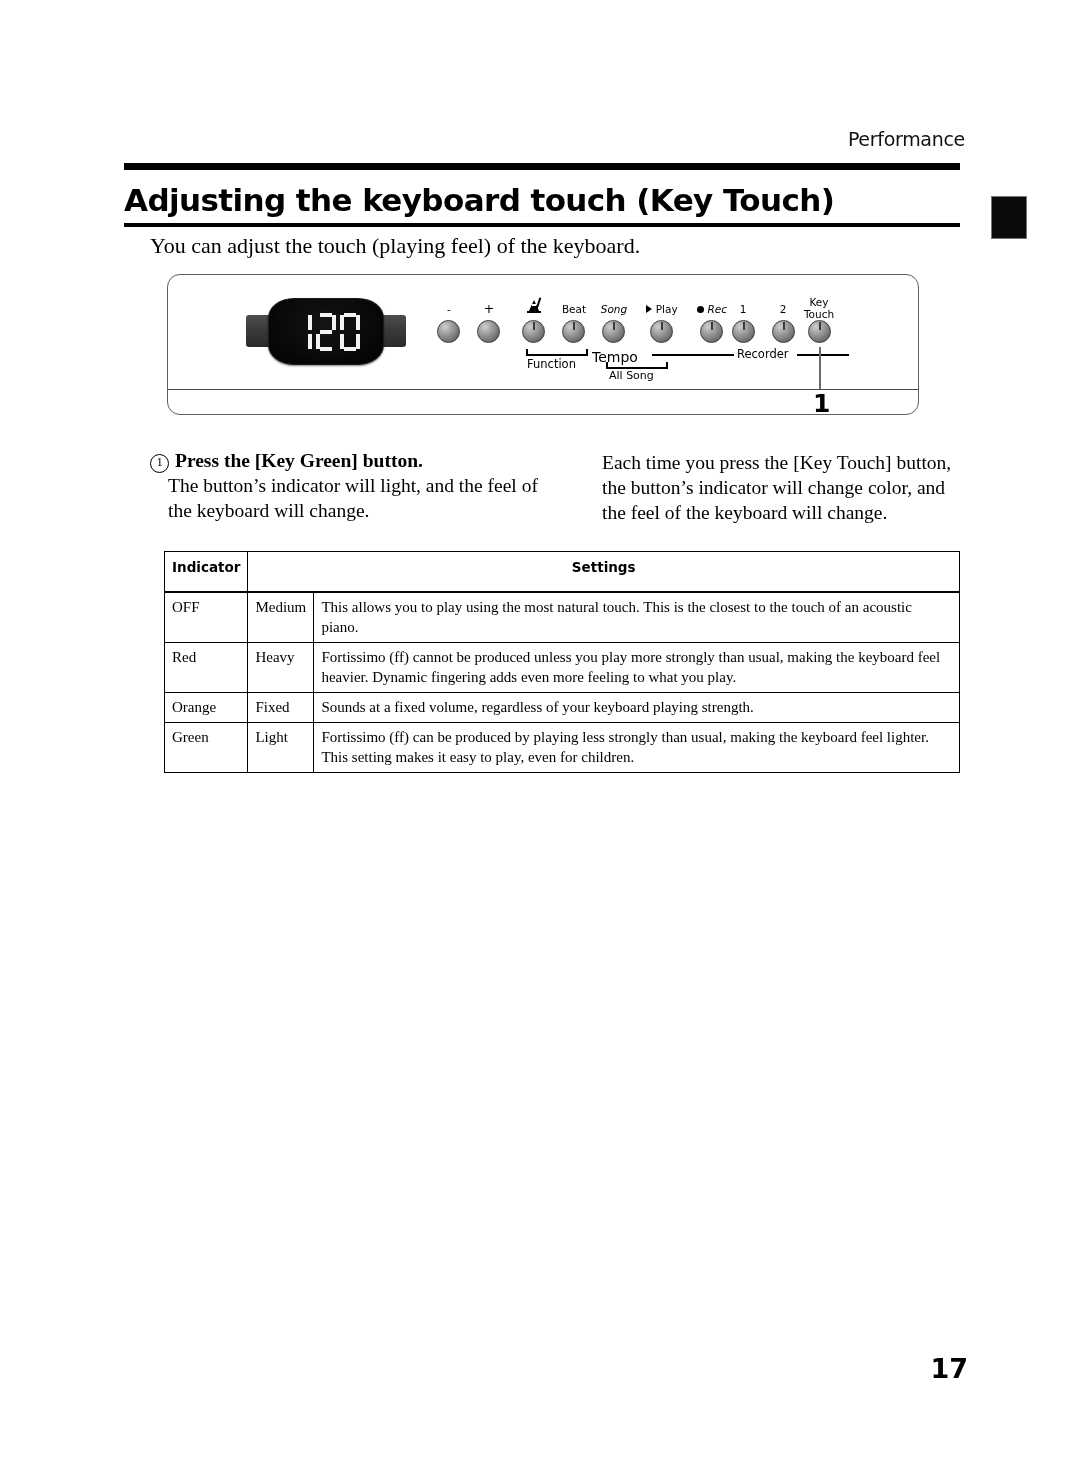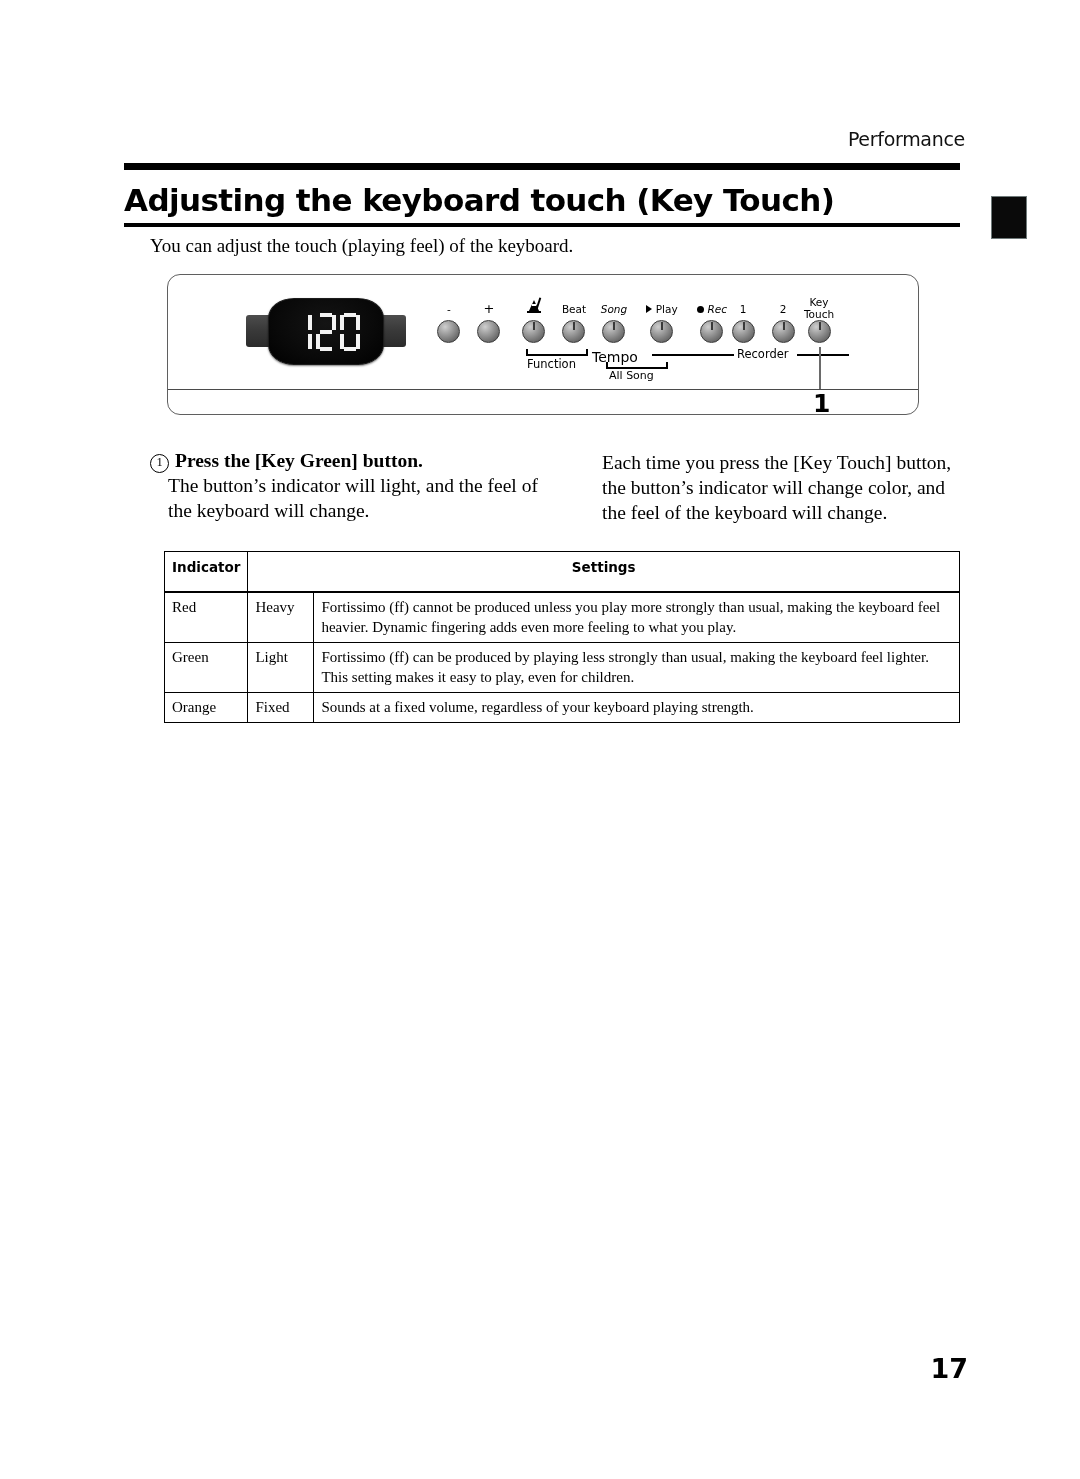--- a/index.html
+++ b/index.html
@@ -67,21 +67,21 @@
     background: #0a0a0a;
     border: 1px solid #6f7a7a;
   }
 
   
   .intro {
     position: absolute;
     left: 150px;
     top: 233px;
     width: 740px;
-    font-size: 19px;
+    font-size: 22px;
     line-height: 26px;
   }
 
   
   .panel {
     position: absolute;
     left: 167px;
     top: 274px;
     width: 752px;
     height: 141px;
@@ -482,30 +482,35 @@
       <col>
     </colgroup>
   <thead>
     <tr>
       <th>Indicator</th>
       <th colspan="2">Settings</th>
     </tr>
   </thead>
   <tbody>
     <tr>
+      <td>OFF</td>
+      <td>Medium</td>
+      <td>This allows you to play using the most natural touch. This is the closest to the touch of an acoustic piano.</td>
+    </tr>
+    <tr>
       <td>Red</td>
       <td>Heavy</td>
       <td>Fortissimo (ff) cannot be produced unless you play more strongly than usual, making the keyboard feel heavier. Dynamic fingering adds even more feeling to what you play.</td>
+    </tr>
+    <tr>
+      <td>Orange</td>
+      <td>Fixed</td>
+      <td>Sounds at a fixed volume, regardless of your keyboard playing strength.</td>
     </tr>
     <tr>
       <td>Green</td>
       <td>Light</td>
       <td>Fortissimo (ff) can be produced by playing less strongly than usual, making the keyboard feel lighter. This setting makes it easy to play, even for children.</td>
     </tr>
-    <tr>
-      <td>Orange</td>
-      <td>Fixed</td>
-      <td>Sounds at a fixed volume, regardless of your keyboard playing strength.</td>
-    </tr>
   </tbody>
 </table>
 
 <div class="folio">17</div>
 
 </body></html>

